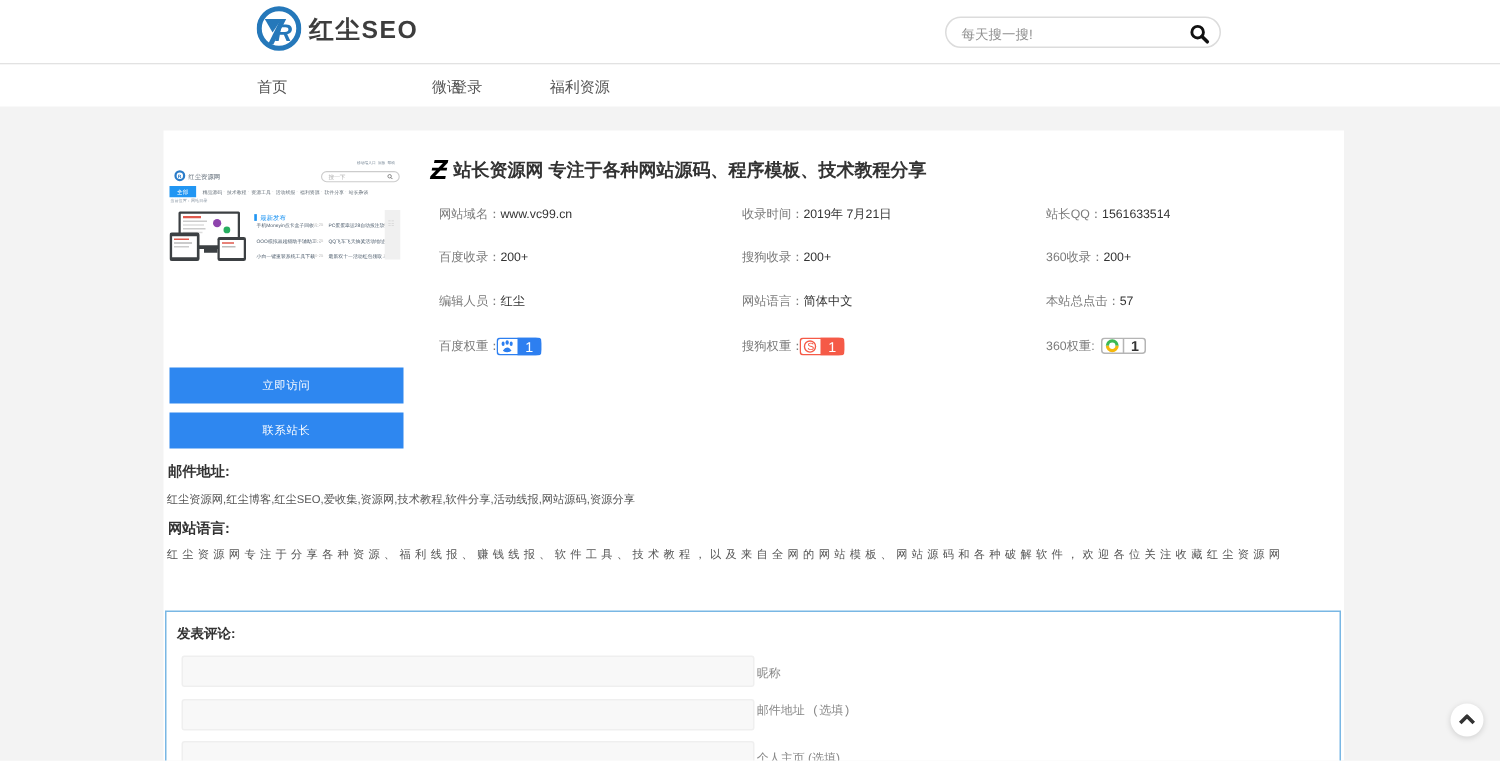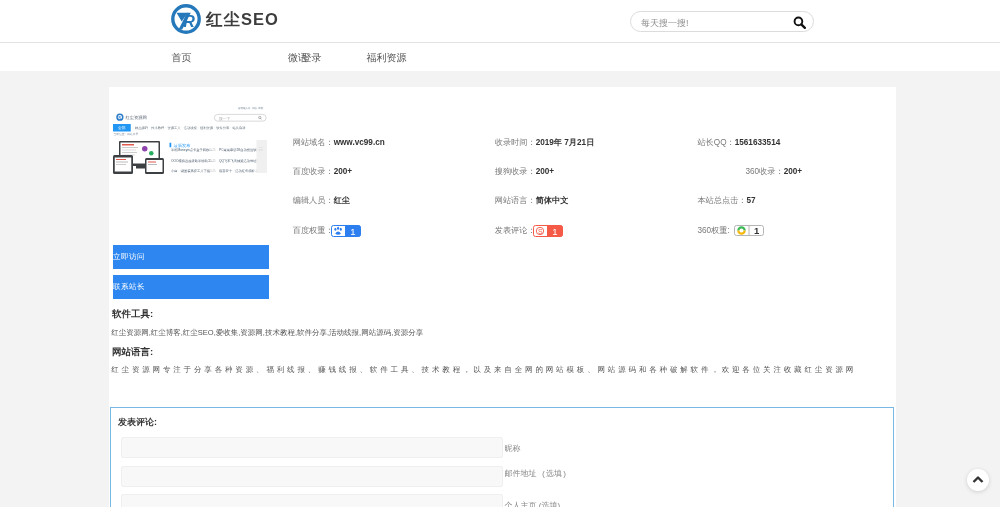--- a/index.html
+++ b/index.html
@@ -17,23 +17,23 @@
 .nav a { position:absolute; top:8px; font-size:10px; color:#555; text-decoration:none; white-space:nowrap; }
 
 .card { position:absolute; left:109px; top:87px; width:787px; height:420px; background:#fff; }
 
 .thumb { position:absolute; left:4px; top:14px; width:154px; height:150px; background:#fff; overflow:hidden; }
 .thumb div { white-space:nowrap; }
 
 .title { position:absolute; left:178px; top:14.5px; font-size:12px; font-weight:bold; color:#333; white-space:nowrap; }
 .zicon { font-style:italic; font-size:18.5px; vertical-align:-1.5px; color:#000; margin-right:4px; }
 .info { position:absolute; font-size:8.2px; color:#7a7a7a; white-space:nowrap; }
-.info b { color:#333; font-weight:bold; }
-
-.btn { position:absolute; left:4px; width:156px; height:24px; background:#2e87f0; color:#fff; font-size:7.5px; line-height:24px; letter-spacing:0.5px; }
+.info b { color:#333; font-weight:normal; }
+
+.btn { position:absolute; left:4px; width:156px; height:24px; background:#2e87f0; color:#fff; font-size:7.5px; text-align:center; line-height:24px; letter-spacing:0.5px; }
 
 .sec-h { position:absolute; left:3px; font-size:9.5px; font-weight:bold; color:#333; white-space:nowrap; }
 .sec-p { position:absolute; left:2.2px; font-size:7.5px; color:#555; white-space:nowrap; }
 
 .comment { position:absolute; left:1px; top:320px; width:783.5px; height:108px; border:1px solid #79b7e4; background:#fff; }
 .comment .ct { position:absolute; left:7px; top:8px; font-size:9px; font-weight:bold; color:#333; white-space:nowrap; }
 .cin { position:absolute; left:10px; width:382px; height:21px; background:#f8f8f8; border:1px solid #efefef; border-radius:2px; }
 .clab { position:absolute; left:393.5px; font-size:8px; color:#888; white-space:nowrap; }
 
 .gotop { position:absolute; left:967px; top:469px; width:22px; height:22px; border-radius:50%; background:#fff; box-shadow:0 1px 4px rgba(0,0,0,0.15); }
@@ -124,35 +124,36 @@
           <div style="position:absolute;left:570px;top:231.6px;font-size:11px;color:#bbb;">10-25</div>
           <div style="position:absolute;left:232px;top:271.2px;font-size:13px;color:#4a5a6a;">小白一键重装系统工具下载</div>
           <div style="position:absolute;left:382px;top:273.2px;font-size:11px;color:#bbb;">10-25</div>
           <div style="position:absolute;left:424px;top:271.2px;font-size:13px;color:#4a5a6a;">最新双十一活动红包领取…</div>
           <div style="position:absolute;left:570px;top:273.2px;font-size:11px;color:#bbb;">10-25</div>
           <div style="position:absolute;left:574px;top:156px;width:42px;height:132px;background:#f0f0f0;"></div>
           <div style="position:absolute;left:582px;top:180px;font-size:20px;color:#d5d5d5;">☷</div>
         </div>
       </div>
 
+    <div class="title"><span class="zicon">Ƶ</span>站长资源网 专注于各种网站源码、程序模板、技术教程分享</div>
 
     <div class="info" style="left:183.7px; top:50px;">网站域名：<b>www.vc99.cn</b></div>
     <div class="info" style="left:385.7px; top:50px;">收录时间：<b>2019年 7月21日</b></div>
     <div class="info" style="left:588.4px; top:50px;">站长QQ：<b>1561633514</b></div>
 
     <div class="info" style="left:183.7px; top:79px;">百度收录：<b>200+</b></div>
     <div class="info" style="left:385.7px; top:79px;">搜狗收录：<b>200+</b></div>
-    <div class="info" style="left:588.4px; top:79px;margin-left:48px;">360收录：<b>200+</b></div>
+    <div class="info" style="left:588.4px; top:79px;">360收录：<b>200+</b></div>
 
     <div class="info" style="left:183.7px; top:108px;">编辑人员：<b>红尘</b></div>
     <div class="info" style="left:385.7px; top:108px;">网站语言：<b>简体中文</b></div>
     <div class="info" style="left:588.4px; top:108px;">本站总点击：<b>57</b></div>
 
     <div class="info" style="left:183.7px; top:138px;">百度权重：</div>
-    <div class="info" style="left:385.7px; top:138px;">发表评论：</div>
+    <div class="info" style="left:385.7px; top:138px;">搜狗权重：</div>
     <div class="info" style="left:588.4px; top:138px;">360权重:</div>
 
     <svg style="position:absolute; left:222px; top:137.5px;" width="30" height="12" viewBox="0 0 30 12">
       <rect x="0.5" y="0.5" width="29" height="11" rx="2" fill="#fff" stroke="#2d7ff0"></rect>
       <path d="M14 0 L26 0 A 4 4 0 0 1 30 4 L30 8 A 4 4 0 0 1 26 12 L14 12 Z" fill="#2d7ff0"></path>
       <text x="19.2" y="9.6" font-size="9.5" fill="#fff" font-family="Liberation Sans">1</text>
       <g fill="#2d7ff0">
           <ellipse cx="4.4" cy="4.2" rx="1.0" ry="1.5"></ellipse>
           <ellipse cx="9.8" cy="4.2" rx="1.0" ry="1.5"></ellipse>
           <ellipse cx="7.1" cy="3.3" rx="1.1" ry="1.5"></ellipse>
@@ -170,21 +171,21 @@
       <rect x="0.5" y="0.5" width="29" height="10" rx="2" fill="#fff" stroke="#b5b5b5"></rect>
       <line x1="15" y1="0.5" x2="15" y2="10.5" stroke="#b5b5b5"></line>
       <text x="20" y="9" font-size="9.5" fill="#333" font-family="Liberation Sans" font-weight="bold">1</text>
       <path d="M7.5 1.2 A4.3 4.3 0 0 1 11.8 5.5 L9.6 5.5 A2.1 2.1 0 0 0 7.5 3.4 A2.1 2.1 0 0 0 5.4 5.5 L3.2 5.5 A4.3 4.3 0 0 1 7.5 1.2Z" fill="#3db954"></path>
       <path d="M3.2 5.5 L5.4 5.5 A2.1 2.1 0 0 0 7.5 7.6 A2.1 2.1 0 0 0 9.6 5.5 L11.8 5.5 A4.3 4.3 0 0 1 3.2 5.5Z" fill="#f5b80c"></path>
     </svg>
 
     <div class="btn" style="top:158px;">立即访问</div>
     <div class="btn" style="top:188px;">联系站长</div>
 
-    <div class="sec-h" style="top:221px;">软件工具:</div>
+    <div class="sec-h" style="top:221px;">邮件地址:</div>
     <div class="sec-p" style="top:241px;">红尘资源网,红尘博客,红尘SEO,爱收集,资源网,技术教程,软件分享,活动线报,网站源码,资源分享</div>
     <div class="sec-h" style="top:259px;">网站语言:</div>
     <div class="sec-p" id="desc" style="top:277.5px; letter-spacing:2.847px;">红尘资源网专注于分享各种资源、福利线报、赚钱线报、软件工具、技术教程，以及来自全网的网站模板、网站源码和各种破解软件，欢迎各位关注收藏红尘资源网</div>
 
     <div class="comment">
       <div class="ct">发表评论:</div>
       <div class="cin" style="top:29px;"></div>
         <div class="clab" style="top:35px;">昵称</div>
       <div class="cin" style="top:58px;"></div>
         <div class="clab" style="top:60px;font-family:Liberation Mono, monospace;">邮件地址 (选填)</div>

